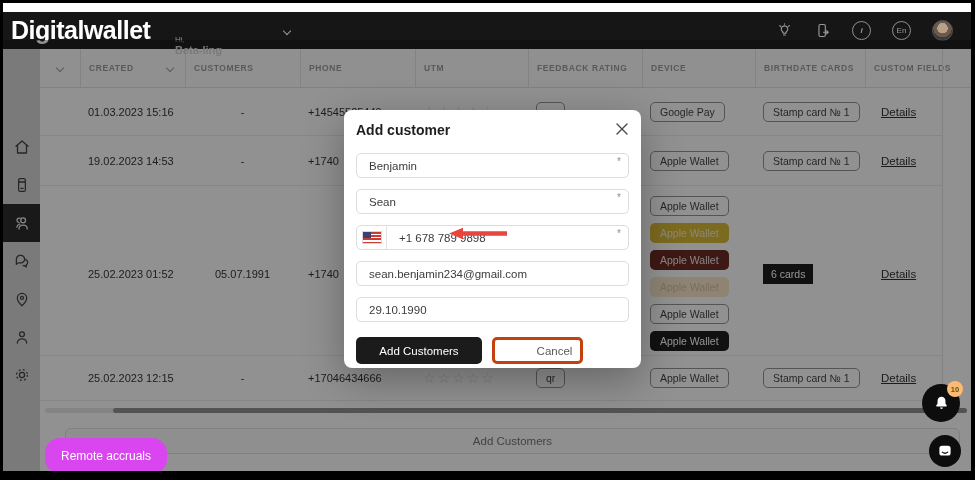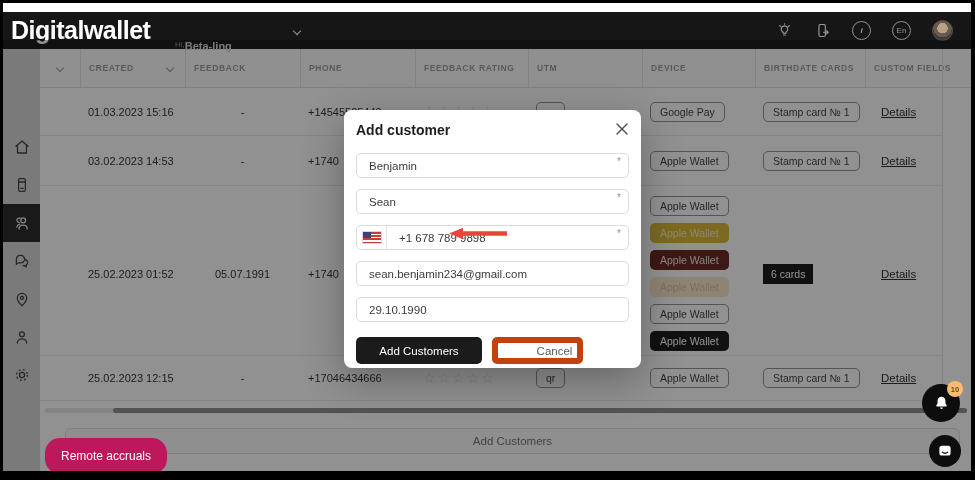--- a/index.html
+++ b/index.html
@@ -4,21 +4,21 @@
 <style>
   * { margin:0; padding:0; box-sizing:border-box; }
   html,body { width:975px; height:480px; background:#000; overflow:hidden;
     font-family:"Liberation Sans","DejaVu Sans",sans-serif; }
   .app { position:absolute; left:3px; top:3px; width:968px; height:468px; background:#fff; overflow:hidden; }
 
   
   .topbar { position:absolute; left:0; top:9px; width:968px; height:37px; background:#161616;
     display:flex; align-items:center; z-index:10; }
   .logo { color:#fff; font-size:25px; font-weight:800; letter-spacing:-0.5px; padding-left:8px; width:172px; }
-  .greet { display:flex; line-height:1.15;margin-top:31px; }
+  .greet { display:flex; flex-direction:column; line-height:1.15;margin-top:31px; }
   .greet .hi { font-size:8px; color:#8f8f8f; }
   .greet .name { font-size:11px; color:#d6d6d6; font-weight:700; }
   .greet-chev { margin-left:62px; }
   .chev { display:inline-block; width:6px; height:6px; border-right:1.5px solid #9a9a9a;
     border-bottom:1.5px solid #9a9a9a; transform:rotate(45deg); }
   .top-icons { position:absolute; right:18px; top:0; height:37px; display:flex; align-items:center; gap:21px; }
   .tico { width:17px; height:17px; display:flex; align-items:center; justify-content:center; color:#9a9a9a; }
   .circ { width:19px; height:19px; border:1px solid #8f8f8f; border-radius:50%; color:#9a9a9a;
     font-size:8px; display:flex; align-items:center; justify-content:center; }
   .avatar { width:21px; height:21px; border-radius:50%;
@@ -67,25 +67,25 @@
     width:100%; padding:0 12px; font-family:inherit; }
   .req { position:absolute; top:2px; right:7px; font-size:10px; color:#8f8f8f; }
   .flagbox { width:34px; align-self:stretch; border-right:1px solid #e3e3e3; display:flex; align-items:center; justify-content:center; }
   .flag { position:relative; width:18px; height:11px;
     background:repeating-linear-gradient(180deg,#cc3b33 0 1.6px,#fff 1.6px 3.2px); box-shadow:0 0 0 1px #d8d8d8; }
   .flag .canton { position:absolute; left:0; top:0; width:8px; height:6px; background:#3f3f75; }
   .red-arrow { position:absolute; left:105px; top:117px; z-index:5; }
   .modal-actions { display:flex; gap:10px; margin-top:15px; }
   .btn-dark { width:126px; height:27px; background:#1b1b1b; color:#fff; border:none; border-radius:5px;
     font-size:11.5px; font-family:inherit; cursor:pointer; }
-  .btn-light { width:91px; height:27px; background:#fff; color:#5a5a5a; border:6px solid #c2410c; border-radius:5px;
+  .btn-light { width:91px; height:27px; background:#fff; color:#5a5a5a; border:3px solid #c2410c; border-radius:5px;
     font-size:11.5px; font-family:inherit; cursor:pointer;padding-left:34px; }
 
   
-  .pill { position:absolute; left:42px; top:435px; height:36px; background:#be185d; color:#fff; border-radius:15px;
+  .pill { position:absolute; left:42px; top:435px; height:36px; background:#d946ef; color:#fff; border-radius:15px;
     display:flex; align-items:center; padding:0 16px; font-size:12px; z-index:70; cursor:pointer; }
   .bell { position:absolute; left:919px; top:381px; width:38px; height:38px; background:#0d0d0d; border-radius:50%;
     z-index:70; display:flex; align-items:center; justify-content:center; cursor:pointer; }
   .bell-badge { position:absolute; top:-3px; right:-3px; width:16px; height:16px; background:#fdba74; border-radius:50%;
     font-size:7.5px; font-weight:700; color:#5c5414; display:flex; align-items:center; justify-content:center; }
   .chatfab { position:absolute; left:926px; top:432px; width:32px; height:32px; background:#0d0d0d; border-radius:50%;
     z-index:70; display:flex; align-items:center; justify-content:center; cursor:pointer; }
   svg { display:block; }
 </style>
 </head>
@@ -172,30 +172,30 @@
   <main class="content">
     <div class="thead grid">
       <div class="th">
           <span class="chev"></span>
         </div>
       <div class="th">
           <span>CREATED</span>
           <span class="sort chev"></span>
         </div>
       <div class="th">
-          <span>FEEDBACK</span>
+          <span>CUSTOMERS</span>
         </div>
       <div class="th">
           <span>PHONE</span>
         </div>
       <div class="th">
+          <span>UTM</span>
+        </div>
+      <div class="th">
           <span>FEEDBACK RATING</span>
-        </div>
-      <div class="th">
-          <span>UTM</span>
         </div>
       <div class="th">
           <span>DEVICE</span>
         </div>
       <div class="th">
           <span>BIRTHDATE CARDS</span>
         </div>
       <div class="th">
           <span>CUSTOM FIELDS</span>
         </div>
@@ -224,21 +224,21 @@
         <div class="cell">
             <span class="badge">Stamp card № 1</span>
           </div>
         <div class="cell" style="padding-left:16px;">
             <span class="details">Details</span>
           </div>
       </div>
 
       <div class="row grid" style="height:50px;">
         <div class="cell"></div>
-        <div class="cell">03.02.2023 14:53</div>
+        <div class="cell">19.02.2023 14:53</div>
         <div class="cell" style="justify-content:center;">-</div>
         <div class="cell">+1740</div>
         <div class="cell"></div>
         <div class="cell"></div>
         <div class="cell">
             <span class="badge">Apple Wallet</span>
           </div>
         <div class="cell">
             <span class="badge">Stamp card № 1</span>
           </div>

